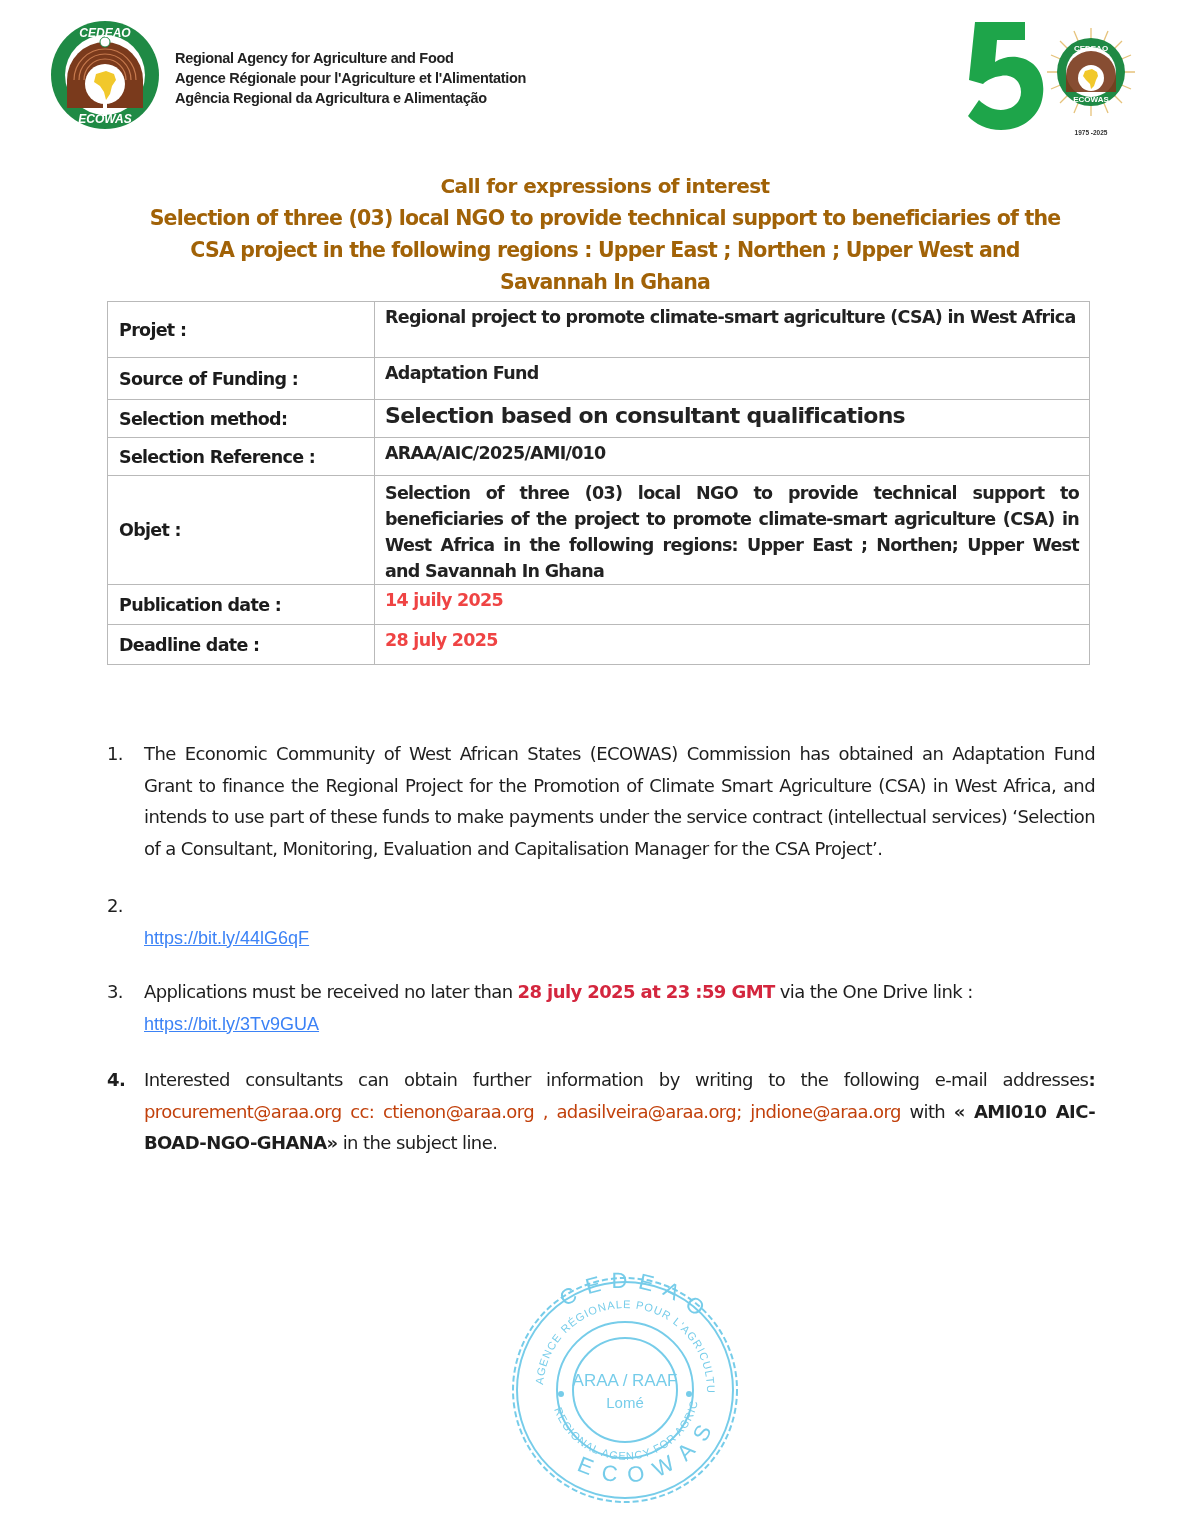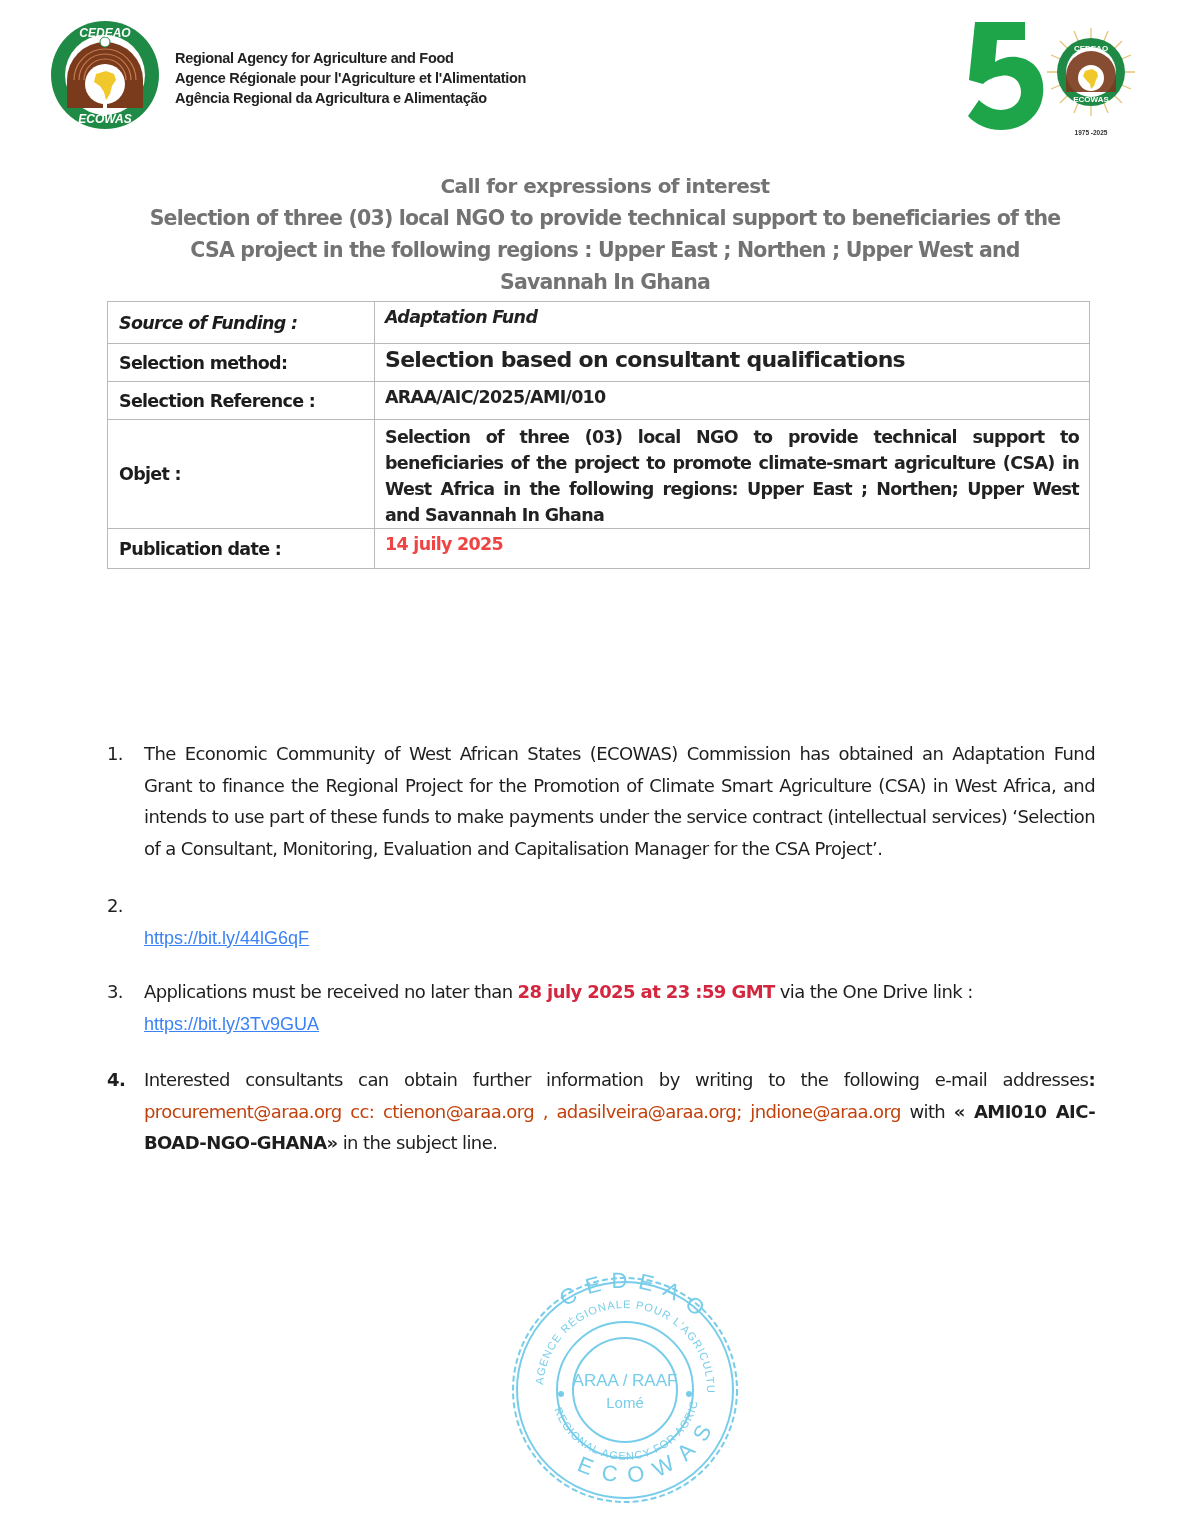--- a/index.html
+++ b/index.html
@@ -5,21 +5,21 @@
   * { box-sizing: border-box; margin: 0; padding: 0; }
   html, body { width: 1198px; height: 1518px; background: #ffffff; overflow: hidden; }
   body { position: relative; font-family: "Liberation Sans", sans-serif; color: #1e1e1e; }
 
   
   .logo-left { position: absolute; left: 50px; top: 20px; width: 110px; height: 110px; }
   .agency-names { position: absolute; left: 175px; top: 48px; font-family: "Liberation Sans", sans-serif; font-size: 14.5px; font-weight: bold; color: #222; line-height: 20px; letter-spacing: -0.3px; }
   .logo-right { position: absolute; left: 965px; top: 18px; width: 180px; height: 122px; }
 
   
-  .title-block { position: absolute; left: 110px; top: 170px; width: 990px; text-align: center; font-family: "DejaVu Sans", sans-serif; font-weight: bold; color: #737373; }
+  .title-block { position: absolute; left: 110px; top: 170px; width: 990px; text-align: center; font-family: "DejaVu Sans", sans-serif; font-weight: bold; color: #a16207; }
   .title-main { font-size: 20px; line-height: 32px; letter-spacing: -0.6px; }
   .title-sub { font-size: 20.5px; line-height: 32px; letter-spacing: -0.8px; }
 
   
   .info-table { position: absolute; left: 107px; top: 301px; width: 983px; border-collapse: collapse; font-family: "DejaVu Sans", sans-serif; font-weight: bold; }
   .info-table td { border: 1px solid #b9b9b9; vertical-align: top; }
   .info-table td.label { width: 267px; font-size: 17.5px; letter-spacing: -0.7px; padding: 0 11px; vertical-align: middle; color: #1c1c1c; }
   .info-table td.value { font-size: 17.5px; letter-spacing: -0.7px; padding: 2px 10px 0 10px; color: #222; line-height: 26px; }
   .info-table td.value.justify { text-align: justify; }
   .info-table td.value.red { color: #ef4444; }
@@ -94,39 +94,47 @@
 
 <div class="title-block">
   <div class="title-main">Call for expressions of interest</div>
   <div class="title-sub">Selection of three (03) local NGO to provide technical support to beneficiaries of the</div>
   <div class="title-sub">CSA project in the following regions : Upper East ; Northen ; Upper West and</div>
   <div class="title-sub">Savannah In Ghana</div>
 </div>
 
 <table class="info-table">
   <tbody>
-  <tr style="height:42px;font-style:italic;">
+      <tr style="height:56px;">
+    <td class="label">Projet :</td>
+    <td class="value">Regional project to promote climate-smart agriculture (CSA) in West Africa</td>
+  </tr>
+  <tr style="height:42px;">
     <td class="label">Source of Funding :</td>
     <td class="value">Adaptation Fund</td>
   </tr>
   <tr style="height:38px;">
     <td class="label">Selection method:</td>
     <td class="value big" style="padding-top:3px;">Selection based on consultant qualifications</td>
   </tr>
   <tr style="height:38px;">
     <td class="label">Selection Reference :</td>
     <td class="value">ARAA/AIC/2025/AMI/010</td>
   </tr>
   <tr style="height:108px;">
     <td class="label">Objet :</td>
     <td class="value justify" style="padding-top:4px;">Selection of three (03) local NGO to provide technical support to beneficiaries of the project to promote climate-smart agriculture (CSA) in West Africa in the following regions: Upper East ; Northen; Upper West and Savannah In Ghana</td>
   </tr>
   <tr style="height:40px;">
     <td class="label">Publication date :</td>
     <td class="value red">14 juily 2025</td>
+  </tr>
+  <tr style="height:40px;">
+    <td class="label">Deadline date :</td>
+    <td class="value red">28 july 2025</td>
   </tr>
 </tbody>
   </table>
 
 <div class="paras">
   <div class="para">
     <span class="num">1.</span>
     <span>The Economic Community of West African States (ECOWAS) Commission has obtained an Adaptation Fund Grant to finance the Regional Project for the Promotion of Climate Smart Agriculture (CSA) in West Africa, and intends to use part of these funds to make payments under the service contract (intellectual services) ‘Selection of a Consultant, Monitoring, Evaluation and Capitalisation Manager for the CSA Project’.</span>
   </div>
 

